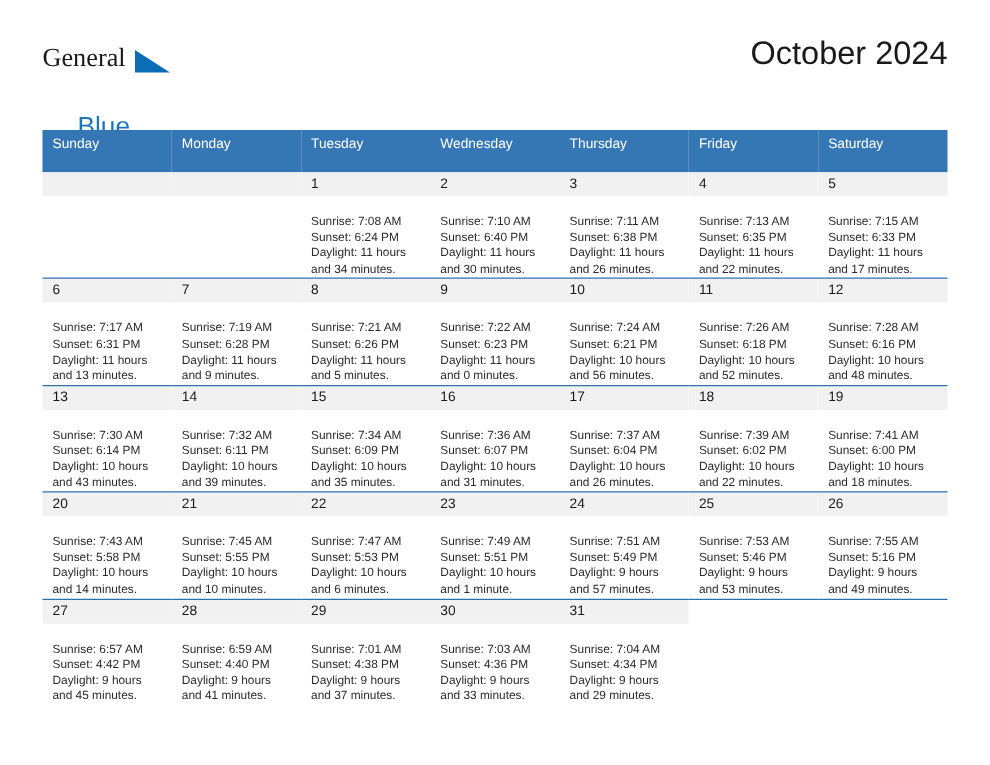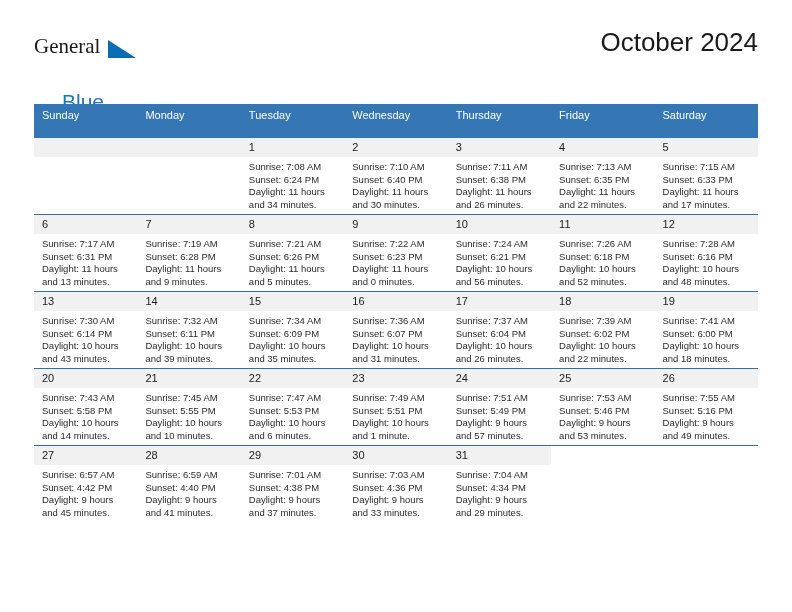--- a/index.html
+++ b/index.html
@@ -123,21 +123,21 @@
   .daynum {
     display: block;
     background: #f1f1f1;
     font-size: 11px;
     color: #1a1a1a;
     padding: 3px 0 4px 8px;
     line-height: 12px;
     height: 12px;
   }
   .details {
-    padding: 4px 6px 0 8px;
+    padding: 15px 6px 0 8px;
     font-size: 9.5px;
     line-height: 12.6px;
     color: #2b2b2b;
   }
   .details div {
     white-space: nowrap;
   }
   .details .wrap {
     white-space: normal;
   }

